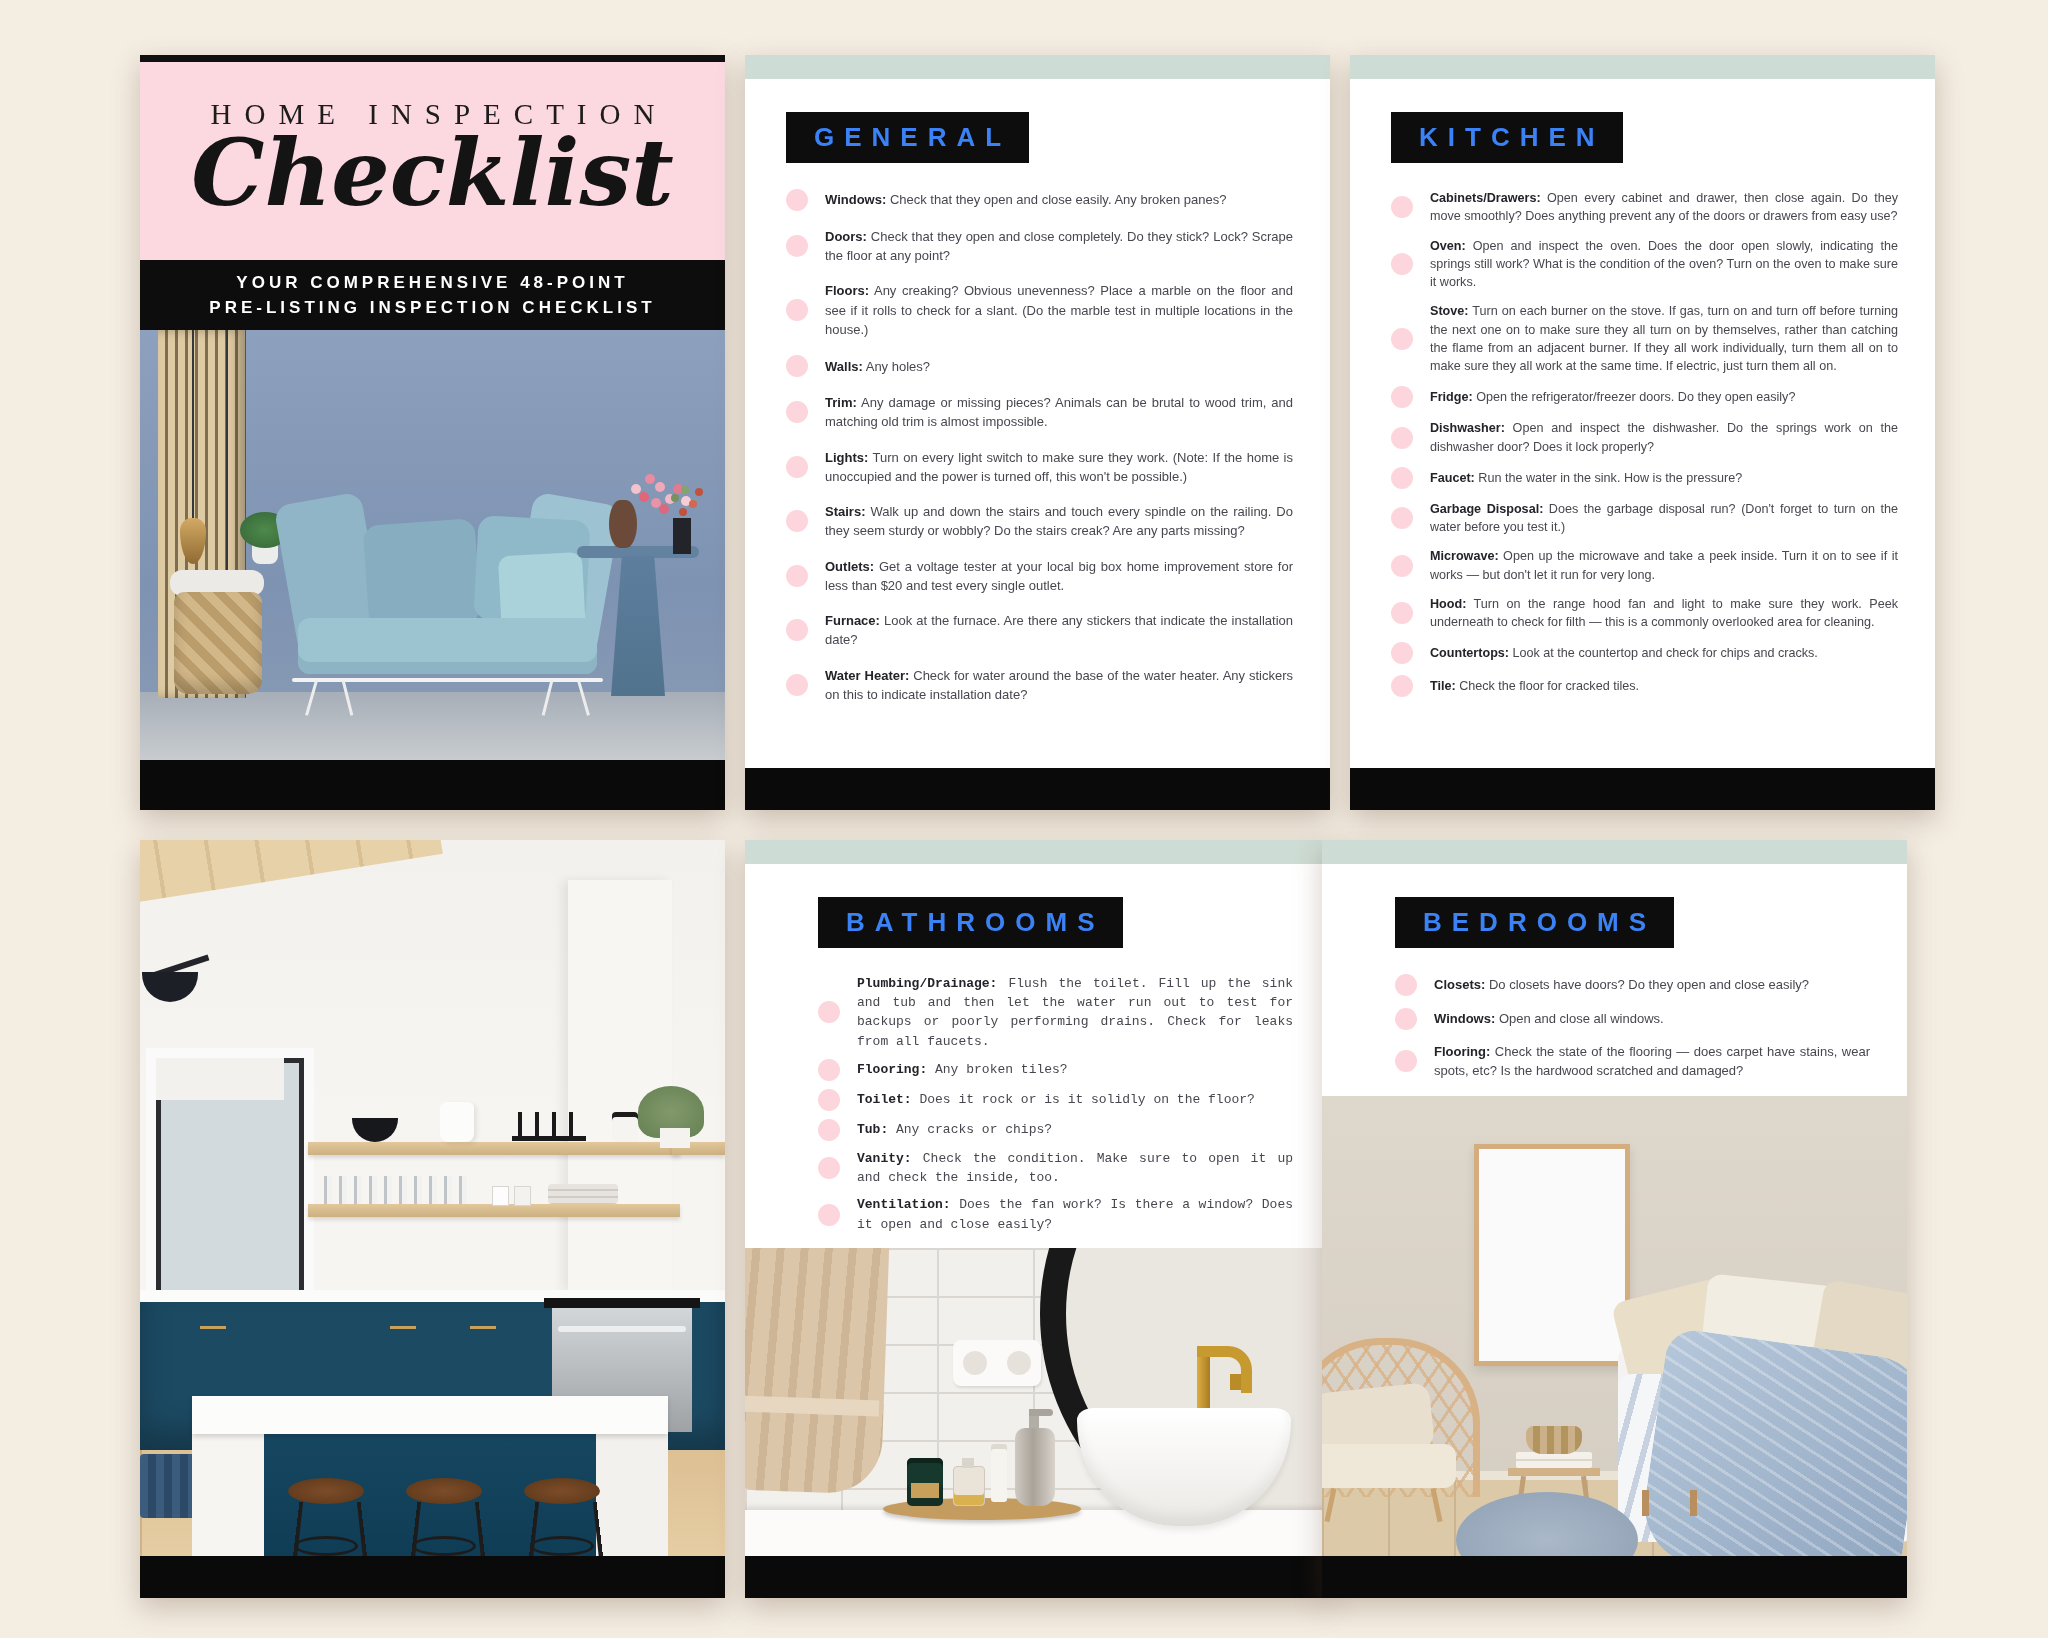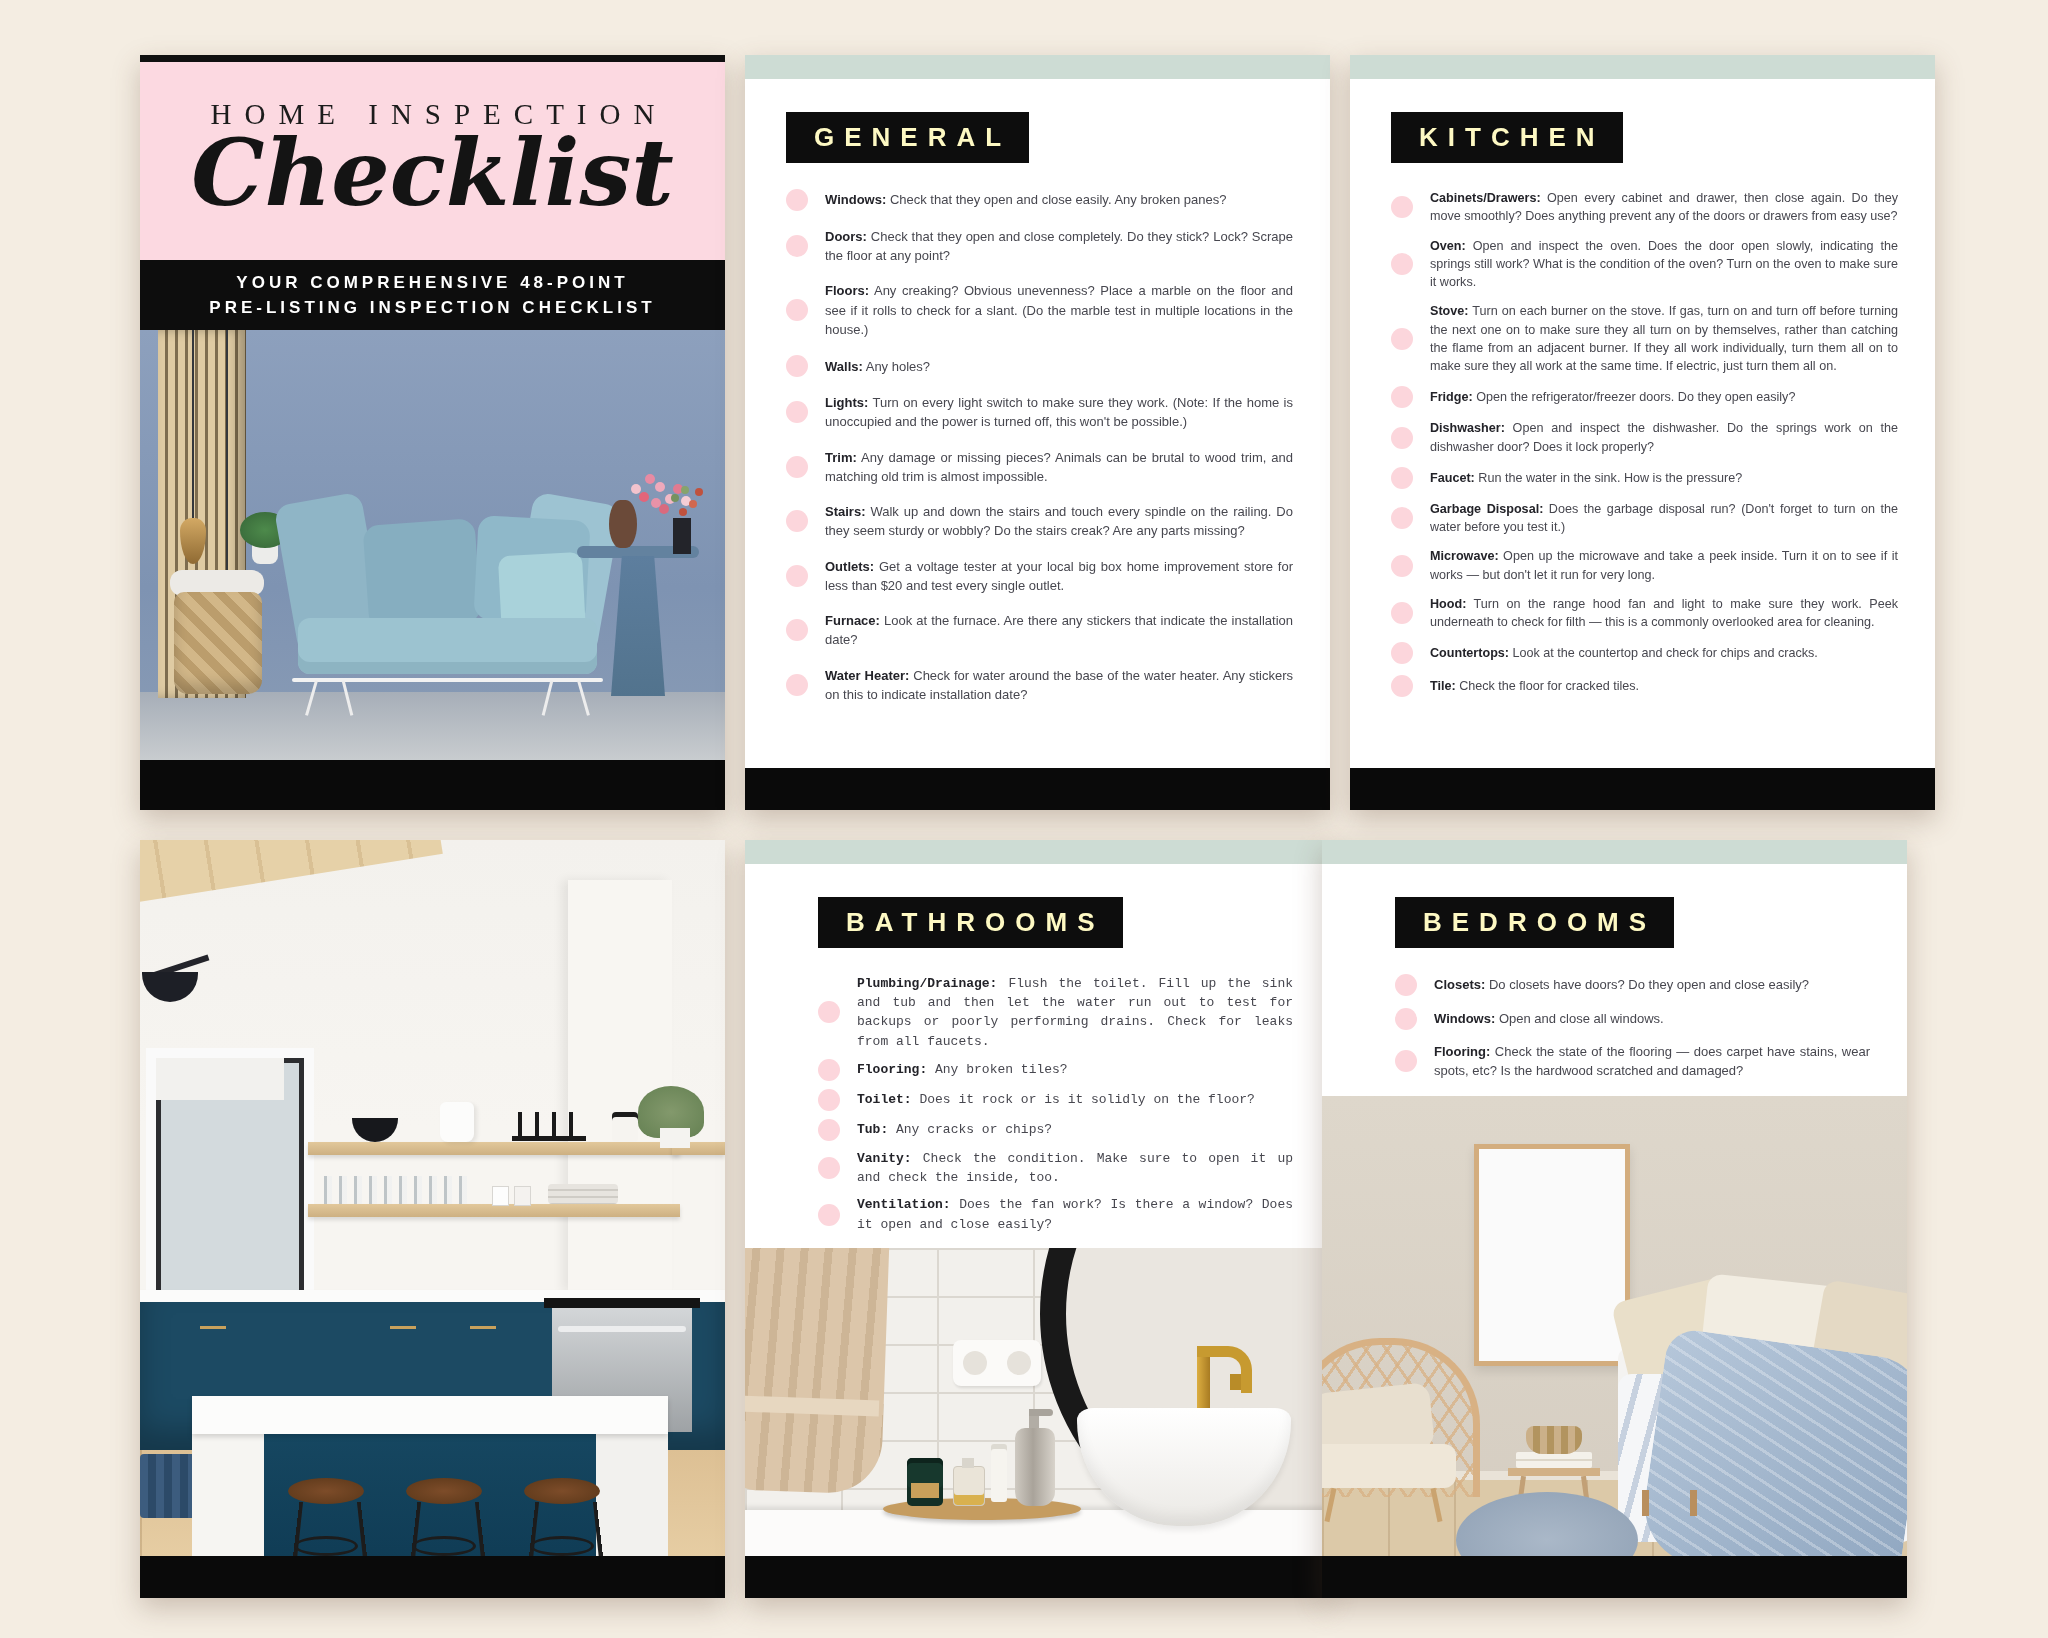--- a/index.html
+++ b/index.html
@@ -58,21 +58,21 @@
   .cp-stem{left:34px;top:10px;width:54px;height:140px;background:linear-gradient(180deg,#5d7e9e,#52738d);clip-path:polygon(20% 0,80% 0,100% 100%,0 100%);position:absolute;}
   .cp-vase1{right:88px;bottom:212px;width:28px;height:48px;background:#6b4a39;border-radius:40%/50%;}
   .cp-vase2{right:34px;bottom:206px;width:18px;height:36px;background:#23242a;}
   .cp-flowers1{right:64px;bottom:252px;width:10px;height:10px;border-radius:50%;background:#e992a8;
     box-shadow:14px -4px 0 #f2b9c6,-12px -6px 0 #e3657a,4px -16px 0 #f0a9bb,22px -14px 0 #e27a90,-20px -14px 0 #f3c3cd,8px 6px 0 #d96a7e,30px -2px 0 #f5cdd5,-6px -24px 0 #e88ba3;}
   .cp-flowers2{right:38px;bottom:244px;width:8px;height:8px;border-radius:50%;background:#c0523e;
     box-shadow:10px -8px 0 #d2684f,-8px -14px 0 #76925f,2px -22px 0 #87a36c,16px -20px 0 #c0523e;}
 
   
   .list-content{flex:1;padding:33px 37px 0 41px;display:flex;flex-direction:column;min-height:0;}
-  .section-title{align-self:flex-start;margin:0 0 26px 0;background:#0d0d0d;color:#fef9c3;font-size:26px;font-weight:bold;letter-spacing:10px;padding:10px 18px 10px 28px;}
+  .section-title{align-self:flex-start;margin:0 0 26px 0;background:#0d0d0d;color:#3b82f6;font-size:26px;font-weight:bold;letter-spacing:10px;padding:10px 18px 10px 28px;}
   .items{display:flex;flex-direction:column;}
   #page-general .items{gap:16px;}
   #page-kitchen .items{gap:11px;}
   #page-bathrooms .items{gap:8px;font-family:Liberation Mono, monospace;}
   #page-bedrooms .items{gap:12px;}
   .item{display:flex;align-items:center;}
   .bullet{flex:none;width:22px;height:22px;border-radius:50%;background:#fcd6dc;margin-right:17px;}
   .item-text{margin:0;font-size:13px;line-height:1.48;color:#47474f;text-align:justify;text-align-last:left;}
   #page-kitchen .item-text{font-size:12.6px;line-height:1.45;}
   .item-text b{color:#232329;}
@@ -242,25 +242,25 @@
           <div class="item">
             <span class="bullet"></span>
             <p class="item-text"><b>Floors:</b> Any creaking? Obvious unevenness? Place a marble on the floor and see if it rolls to check for a slant. (Do the marble test in multiple locations in the house.)</p>
           </div>
           <div class="item">
             <span class="bullet"></span>
             <p class="item-text"><b>Walls:</b> Any holes?</p>
           </div>
           <div class="item">
             <span class="bullet"></span>
+            <p class="item-text"><b>Trim:</b> Any damage or missing pieces? Animals can be brutal to wood trim, and matching old trim is almost impossible.</p>
+          </div>
+          <div class="item">
+            <span class="bullet"></span>
             <p class="item-text"><b>Lights:</b> Turn on every light switch to make sure they work. (Note: If the home is unoccupied and the power is turned off, this won't be possible.)</p>
-          </div>
-          <div class="item">
-            <span class="bullet"></span>
-            <p class="item-text"><b>Trim:</b> Any damage or missing pieces? Animals can be brutal to wood trim, and matching old trim is almost impossible.</p>
           </div>
           <div class="item">
             <span class="bullet"></span>
             <p class="item-text"><b>Stairs:</b> Walk up and down the stairs and touch every spindle on the railing. Do they seem sturdy or wobbly? Do the stairs creak? Are any parts missing?</p>
           </div>
           <div class="item">
             <span class="bullet"></span>
             <p class="item-text"><b>Outlets:</b> Get a voltage tester at your local big box home improvement store for less than $20 and test every single outlet.</p>
           </div>
           <div class="item">

